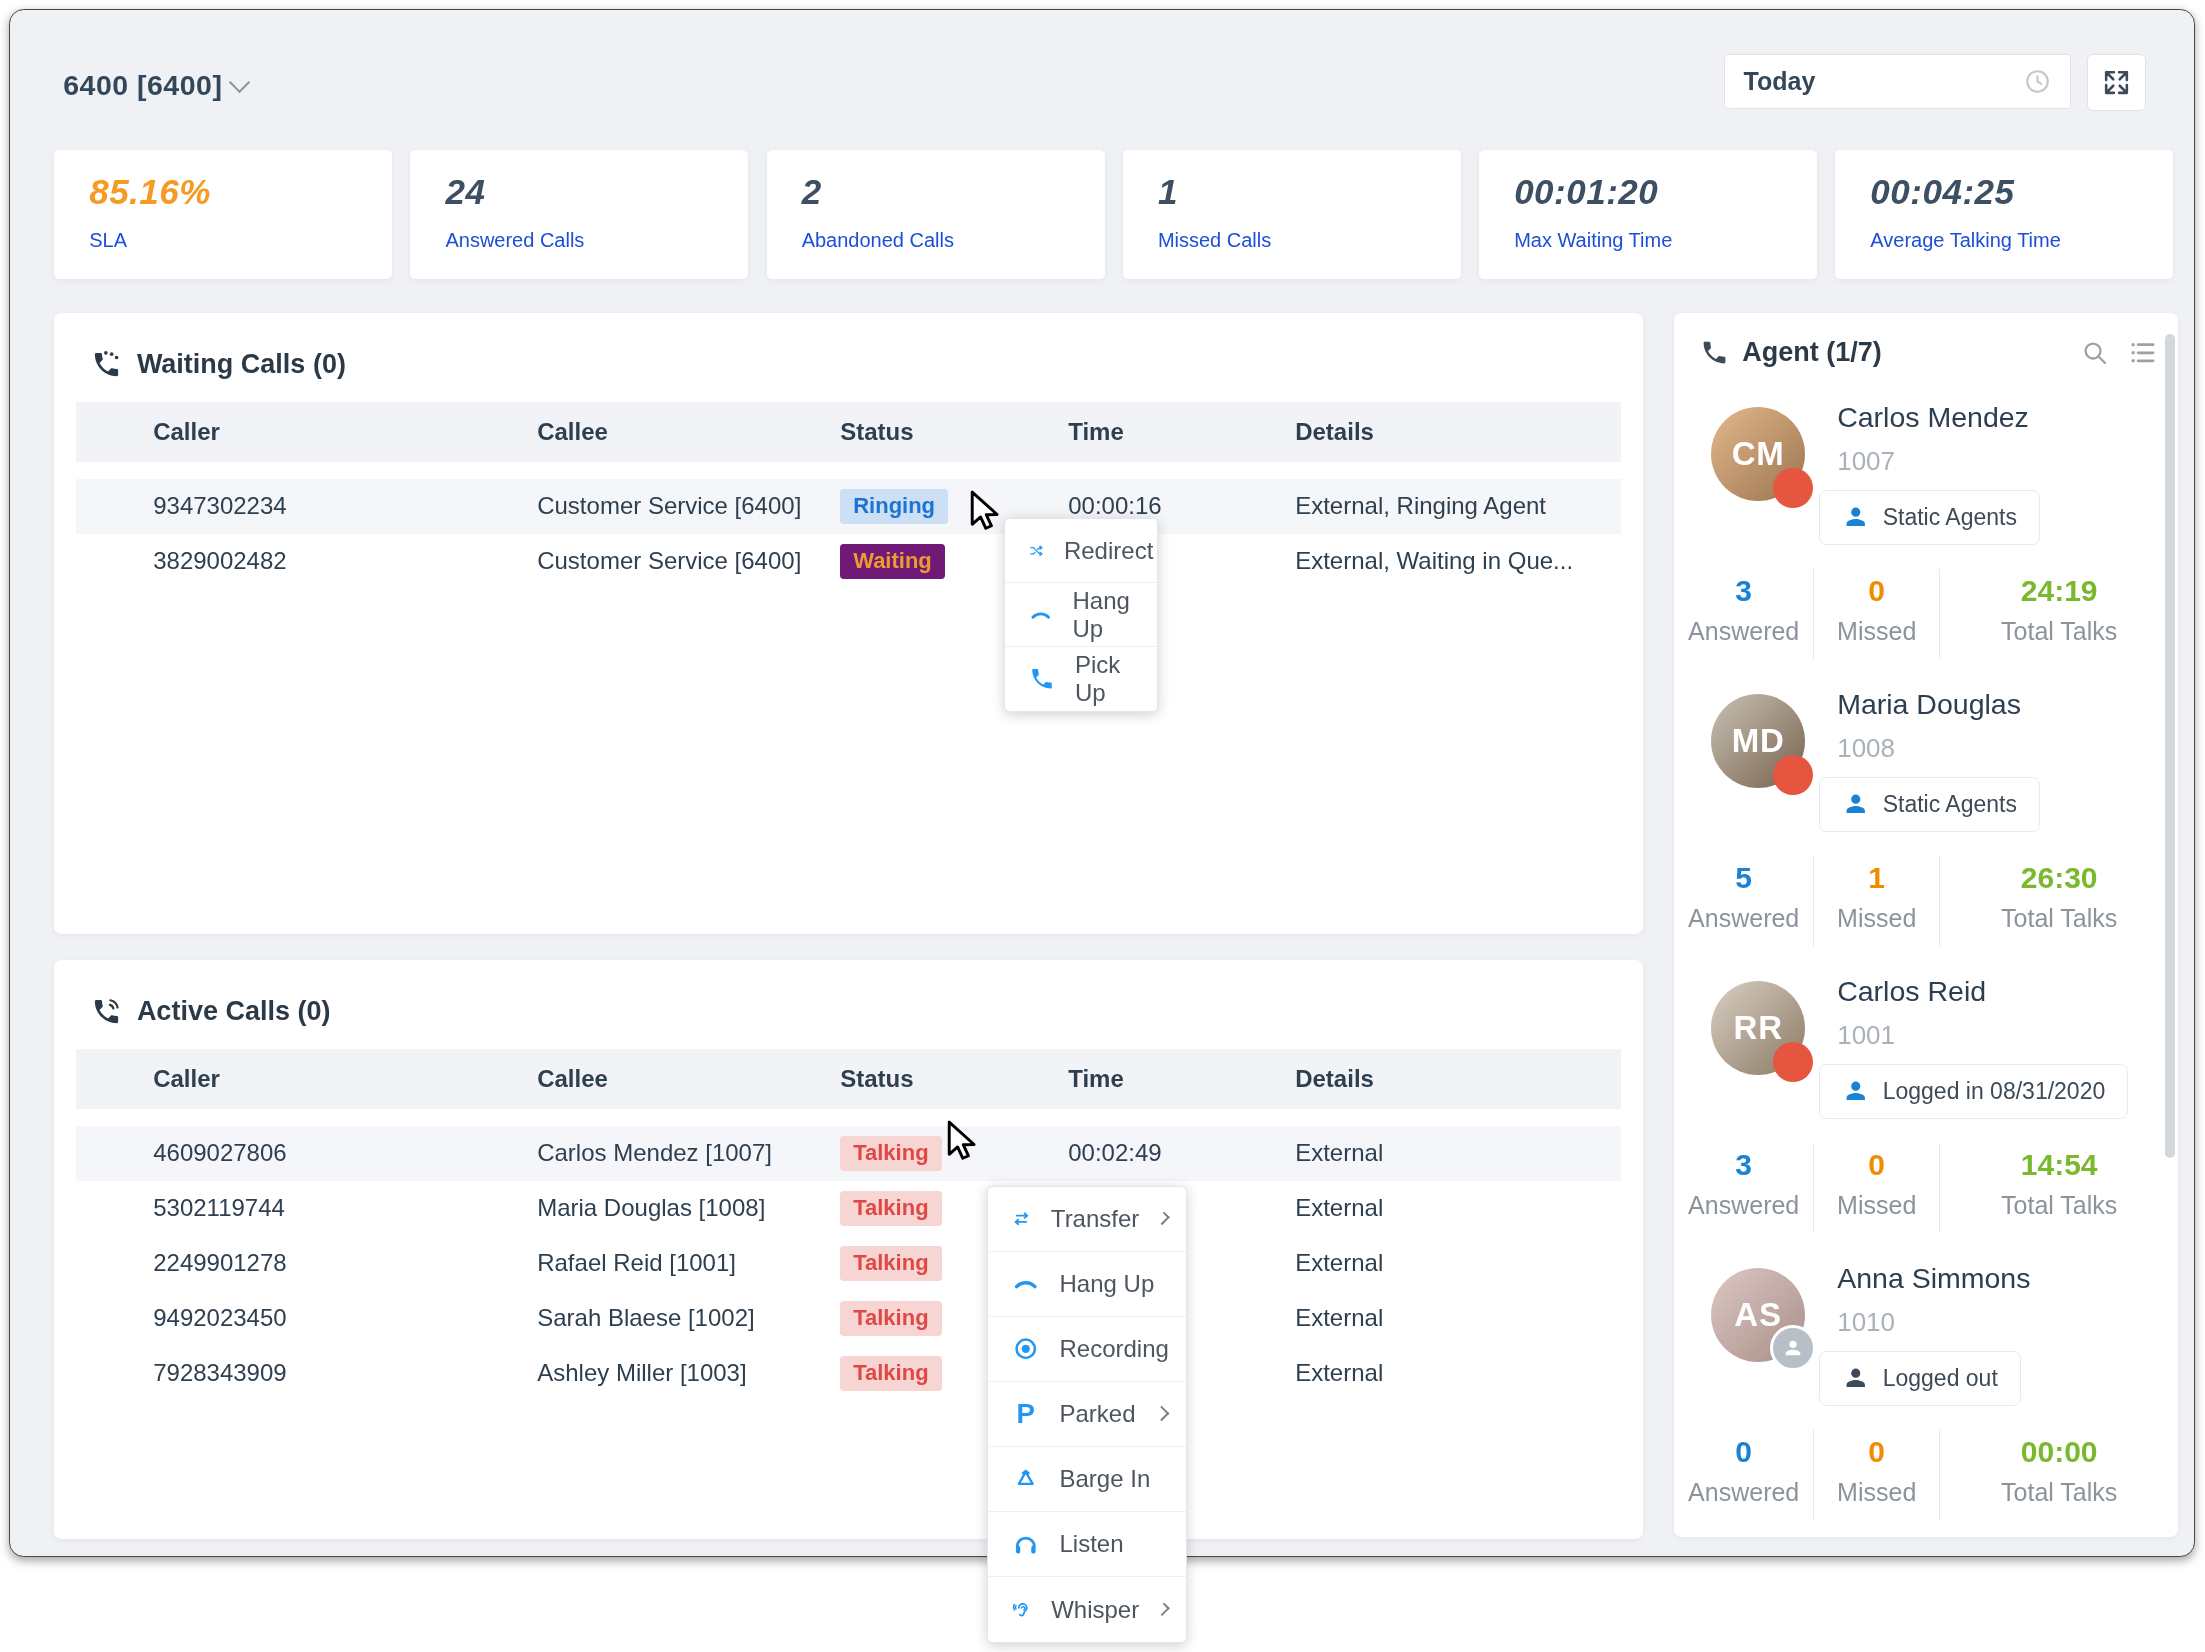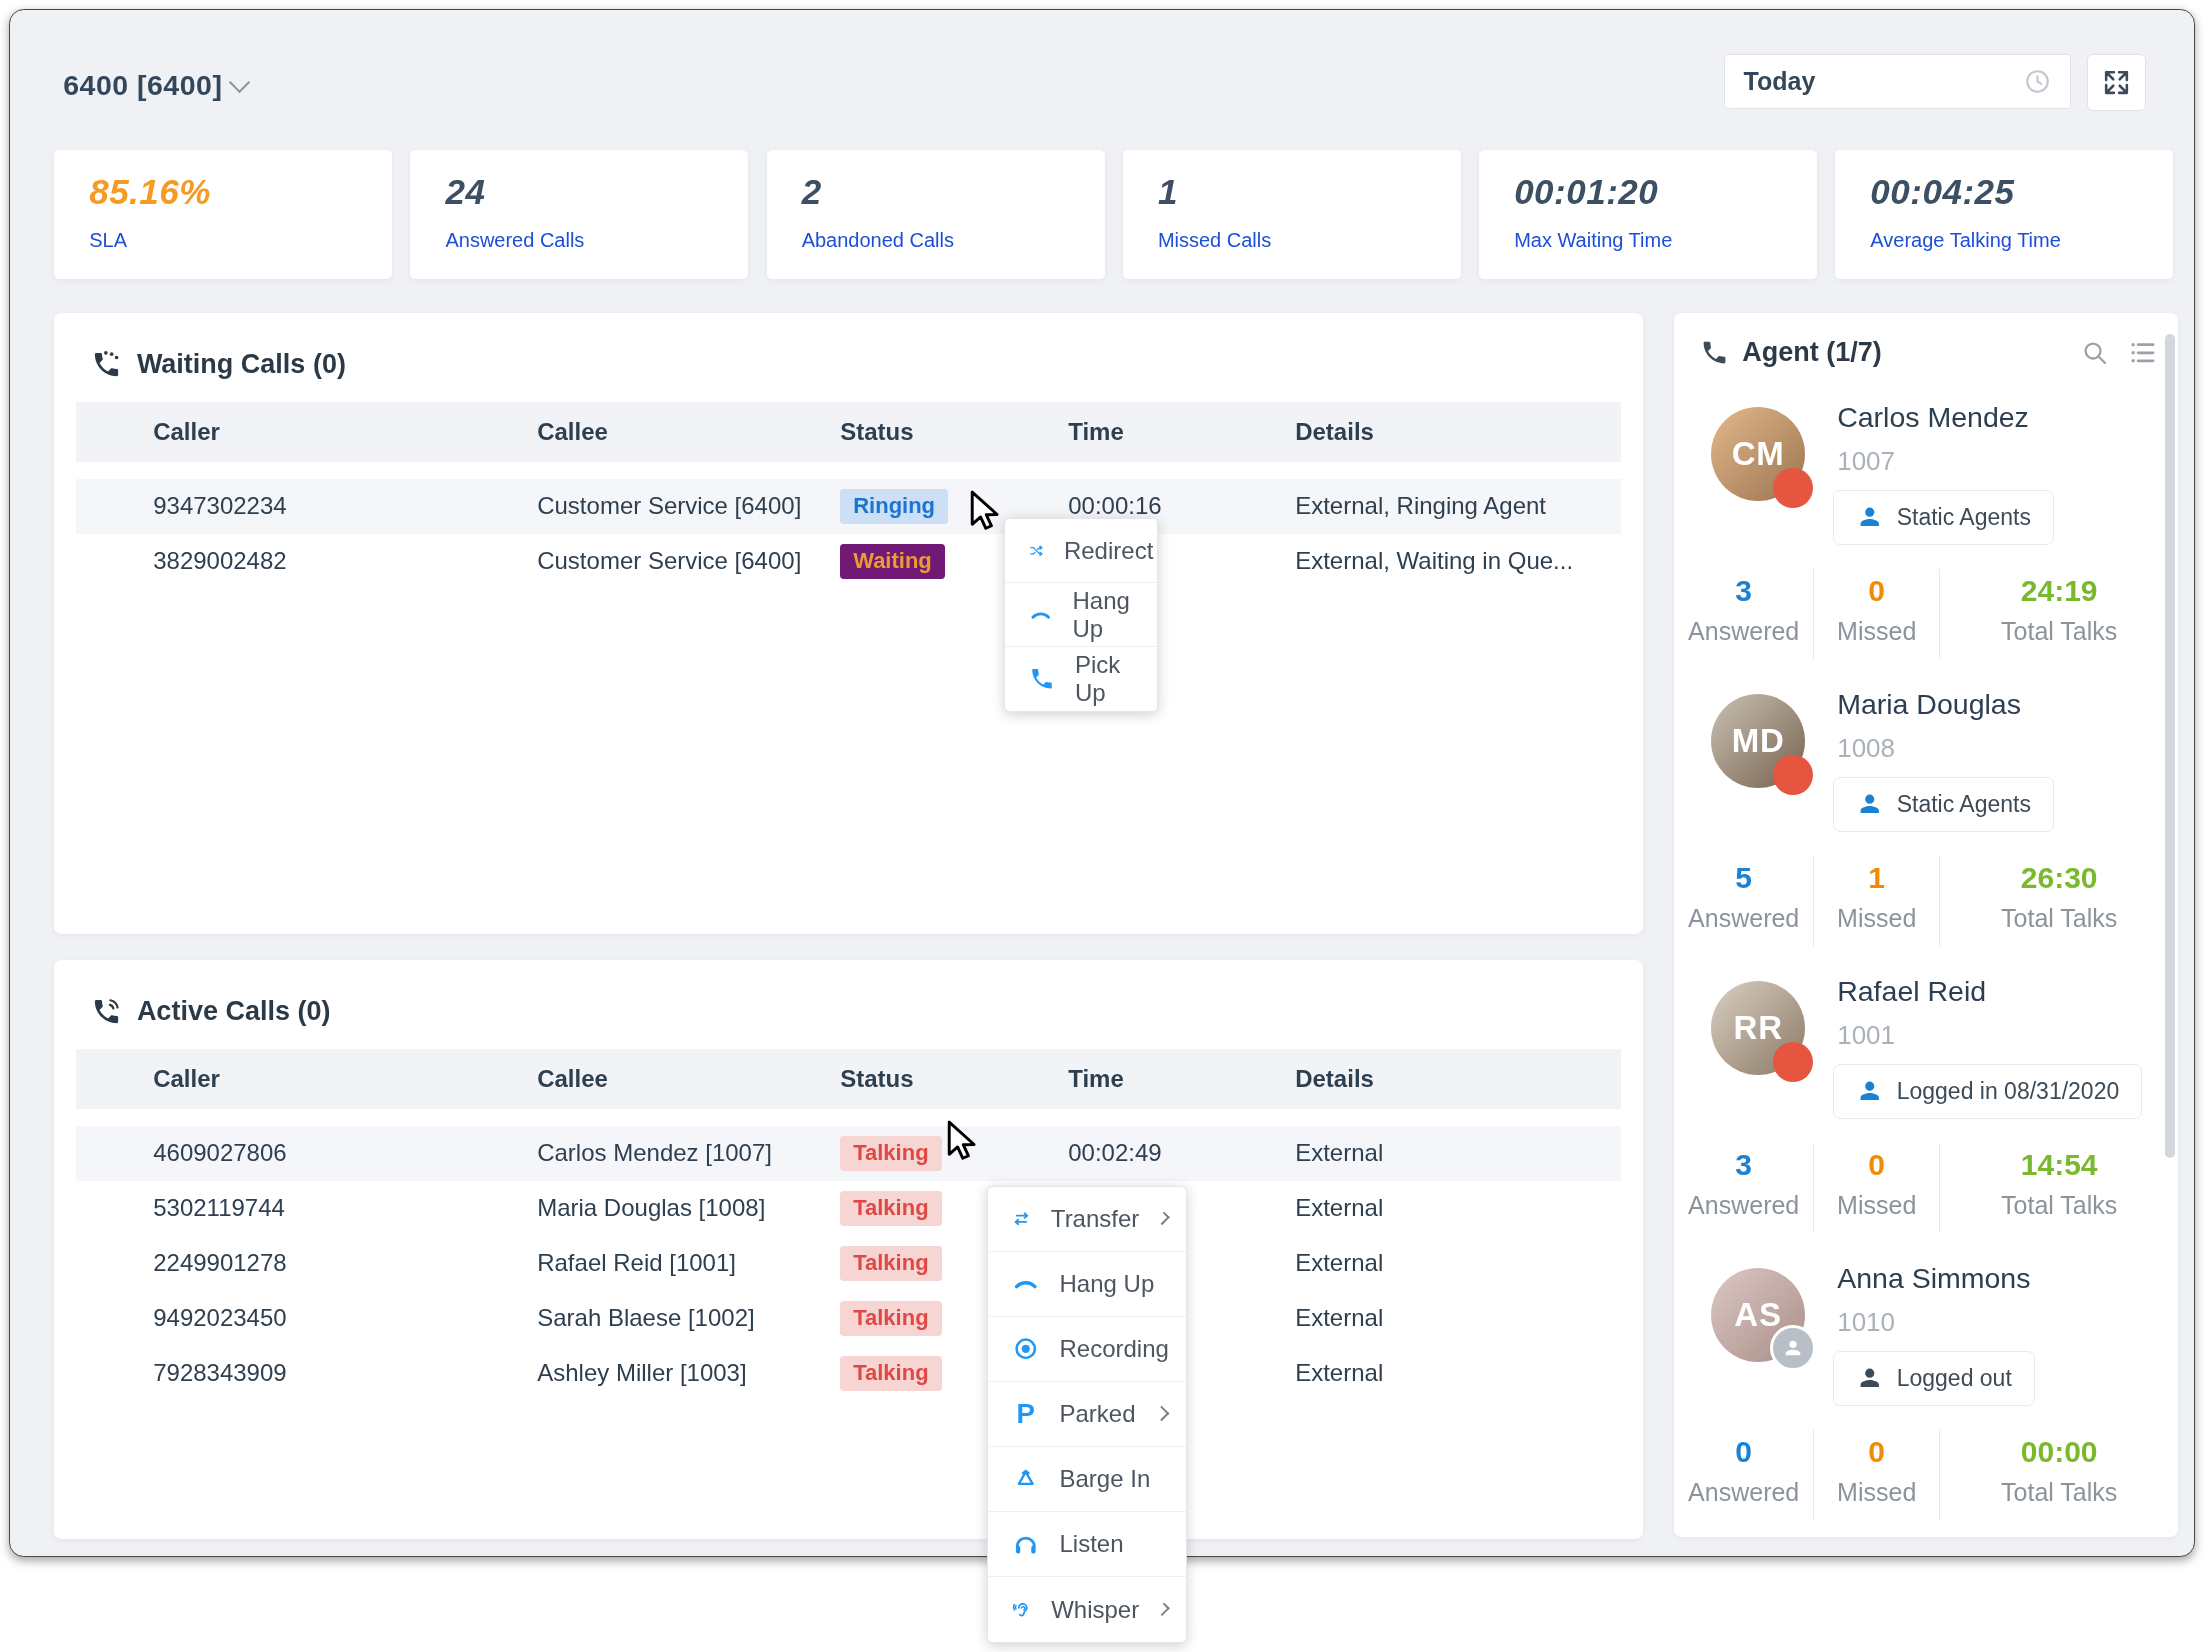--- a/index.html
+++ b/index.html
@@ -65,21 +65,21 @@
           font-size:33px;font-weight:bold;letter-spacing:0.9px;}
   .agent-card:nth-child(1) .avatar{background:linear-gradient(135deg,#e3b98b,#9a7350);}
   .agent-card:nth-child(2) .avatar{background:linear-gradient(135deg,#c9c2b4,#77614e);}
   .agent-card:nth-child(3) .avatar{background:linear-gradient(135deg,#d9cfc3,#8b7965);}
   .agent-card:nth-child(4) .avatar{background:linear-gradient(135deg,#dcc8c4,#a98e88);}
   .sdot{position:absolute;left:99px;top:72px;width:40px;height:40px;border-radius:50%;background:#e65540;}
   .sdot.off{background:#b9bfc6;border:3.7px solid #fff;left:96px;top:68px;
             display:flex;align-items:center;justify-content:center;}
   .ag-name{position:absolute;left:163px;top:5.5px;font-size:28.5px;color:#2c3e50;}
   .ag-ext{position:absolute;left:163px;top:50px;font-size:26px;color:#aab1bb;}
-  .ag-badge{position:absolute;left:159px;top:94px;height:55px;display:inline-flex;align-items:center;
+  .ag-badge{position:absolute;left:145px;top:94px;height:55px;display:inline-flex;align-items:center;
             gap:13px;padding:0 22px;border:1.8px solid #e6eaf0;border-radius:7.3px;background:#fff;
             font-size:23px;color:#3d4a57;white-space:nowrap;box-sizing:border-box;}
   .ag-stats{position:absolute;left:0;top:173px;width:100%;display:grid;
             grid-template-columns:140px 126px 1fr;}
   .ag-stat{text-align:center;padding:5.5px 0 13px 0;}
   .ag-stat.mid,.ag-stat.first{border-right:0.9px solid #e6e9ed;}
   .ag-stat .n{font-size:30px;font-weight:bold;}
   .ag-stat .n.blue{color:#1a82d4;}
   .ag-stat .n.orange{color:#f08c00;}
   .ag-stat .n.green{color:#7ab82d;}
@@ -331,21 +331,21 @@
           <div class="ag-stat">
               <div class="n green">26:30</div>
               <div class="l">Total Talks</div>
             </div>
         </div>
       </div>
 
       <div class="agent-card">
         <div class="avatar">RR</div>
         <div class="sdot"></div>
-        <div class="ag-name">Rafael Reid</div>
+        <div class="ag-name">Carlos Reid</div>
         <div class="ag-ext">1001</div>
         <div class="ag-badge">
           <svg width="27.5" height="27.5" viewBox="0 0 24 24" fill="#1a82d4">
               <path d="M12 12a4 4 0 1 0 0-8 4 4 0 0 0 0 8zm0 2c-2.67 0-8 1.34-8 4v2h16v-2c0-2.66-5.33-4-8-4z"></path>
             </svg>
           <span>Logged in 08/31/2020</span>
         </div>
         <div class="ag-stats">
           <div class="ag-stat first">
               <div class="n blue">3</div>

